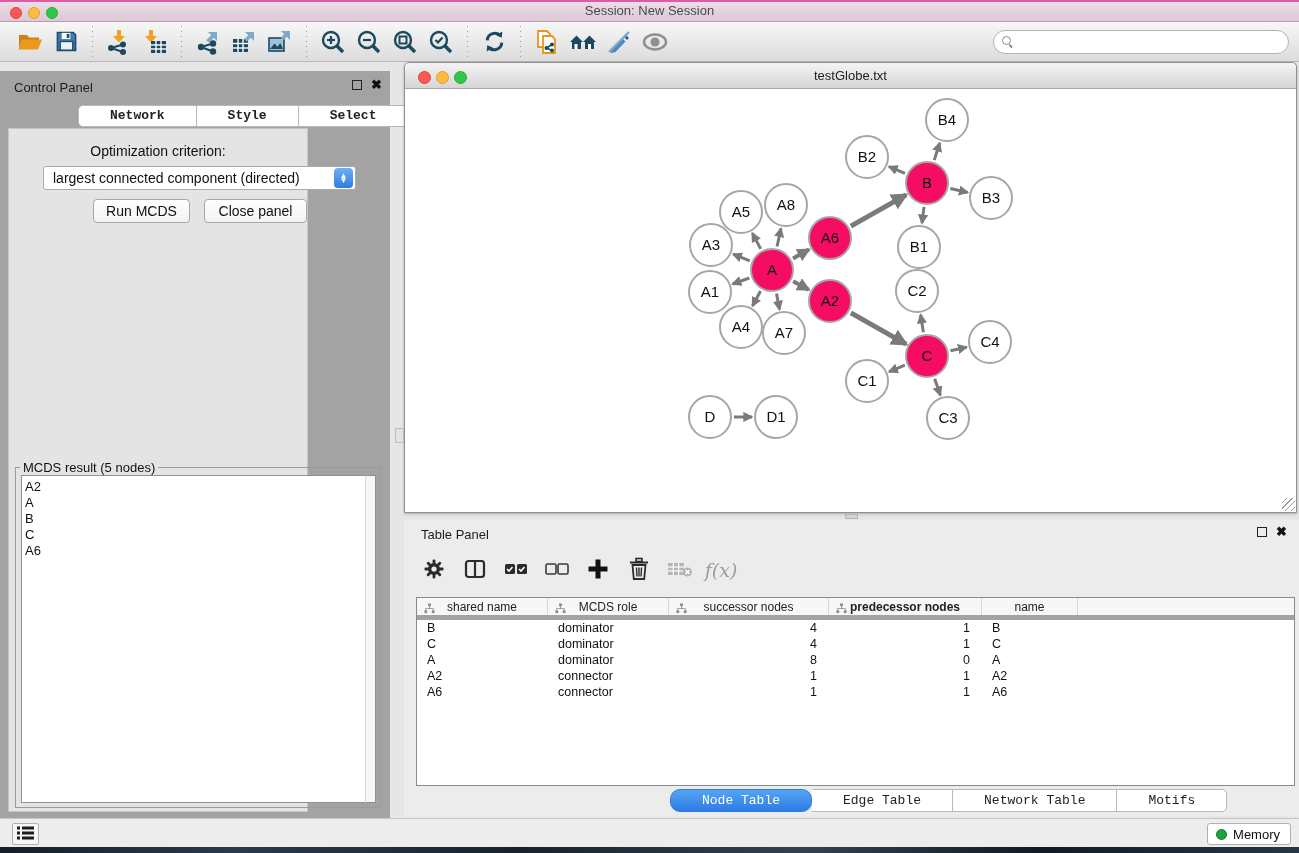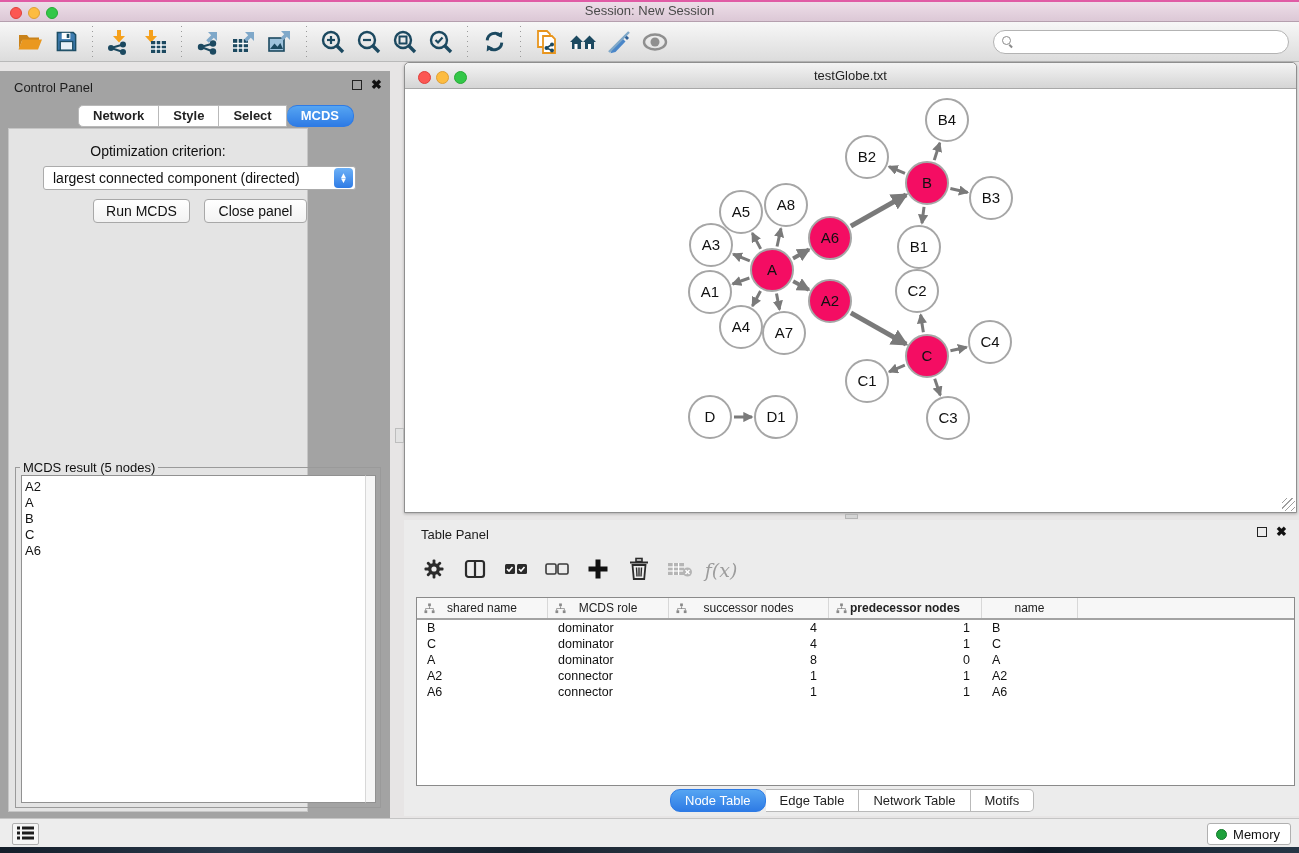--- a/index.html
+++ b/index.html
@@ -36,22 +36,22 @@
   
   #control-panel { left:0; top:46px; width:390px; height:756px; background:#a3a3a3;margin-top:25px; }
   .panel-title { font-size:13px; color:#1d1d1d; }
   #cp-title { left:14px; top:9px; }
   .panel-btns { position:absolute; top:9px; display:flex; gap:9px; align-items:center; }
   #cp-btns { right:8px; }
   .float-ico { width:10px; height:10px; border:1.6px solid #222; display:inline-block; }
   .close-ico { font-size:13px; font-weight:bold; color:#111; line-height:10px; }
 
   .seg-tabs { display:flex; }
-  .seg-tab { height:22px; line-height:20px; padding:0 14px; background:#fff; border:1px solid #b9b9b9; border-left:none;
-    font-size:13px; font-weight:bold; color:#222; cursor:default; }
+  .seg-tab { height:22px; line-height:20px; padding:0 31px; background:#fff; border:1px solid #b9b9b9; border-left:none;
+    font-size:13px; font-weight:bold; color:#222; cursor:default;font-family:Liberation Mono, monospace; }
   .seg-tab:first-child { border-left:1px solid #b9b9b9; border-radius:5px 0 0 5px; }
   .seg-tab:last-child { border-radius:0 5px 5px 0; }
   .seg-tab.active { background:linear-gradient(#56a5f2,#2e7be5); border-color:#2e7be5; color:#fff;border-radius:10px; }
   #cp-tabs { left:78px; top:34px; }
 
   #cp-content { left:8px; top:57px; width:300px; height:684px; background:#e4e4e4; border:1px solid #c6c6c6; }
   #opt-label { top:14px; width:100%; text-align:center; font-size:14px; color:#111; }
   #criterion-select { left:34px; top:37px; width:313px; height:24px; background:#fff; border:1px solid #ababab; border-radius:3px;
     display:flex; align-items:center; cursor:default; }
   #criterion-select .val { flex:1; padding-left:9px; font-size:14px; color:#111; white-space:nowrap; }
@@ -85,21 +85,21 @@
 
   
   #table-panel { left:404px; top:520px; width:895px; height:296px; background:#ececec; }
   #tp-title { left:17px; top:7px; }
   #tp-btns { right:12px; top:7px; }
   #tp-toolbar { position:absolute; left:16px; top:30px; height:40px; display:flex; align-items:center; gap:13px; }
   .tpbtn { width:28px; height:28px; display:flex; align-items:center; justify-content:center; }
   .fx { font-family:"DejaVu Serif", serif; font-style:italic; font-size:19px; color:#9c9c9c; }
 
   #node-table { position:absolute; left:12px; top:77px; width:879px; height:189px; background:#fff; border:1px solid #8a8a8a; overflow:hidden; }
-  .tbl-head { display:flex; height:22px; background:#f7f7f7; border-bottom:2px solid #a3a3a3; }
+  .tbl-head { display:flex; height:22px; background:#f7f7f7; border-bottom:5px solid #a3a3a3; }
   .th { position:relative; display:flex; align-items:center; justify-content:center; font-size:12px; color:#222; border-right:1px solid #d8d8d8; }
   .th .colicon { position:absolute; left:7px; top:5px; }
   .tbl-row { display:flex; height:16px; font-size:12.5px; color:#111; }
   .td { overflow:hidden; white-space:nowrap; line-height:16px; }
   .td.l { text-align:left; padding-left:10px; }
   .td.r { text-align:right; padding-right:12px; }
 
   #tp-tabs { left:266px; top:269px; }
   #tp-tabs .seg-tab { font-weight:normal; font-size:13px; height:23px; line-height:21px; }
 

